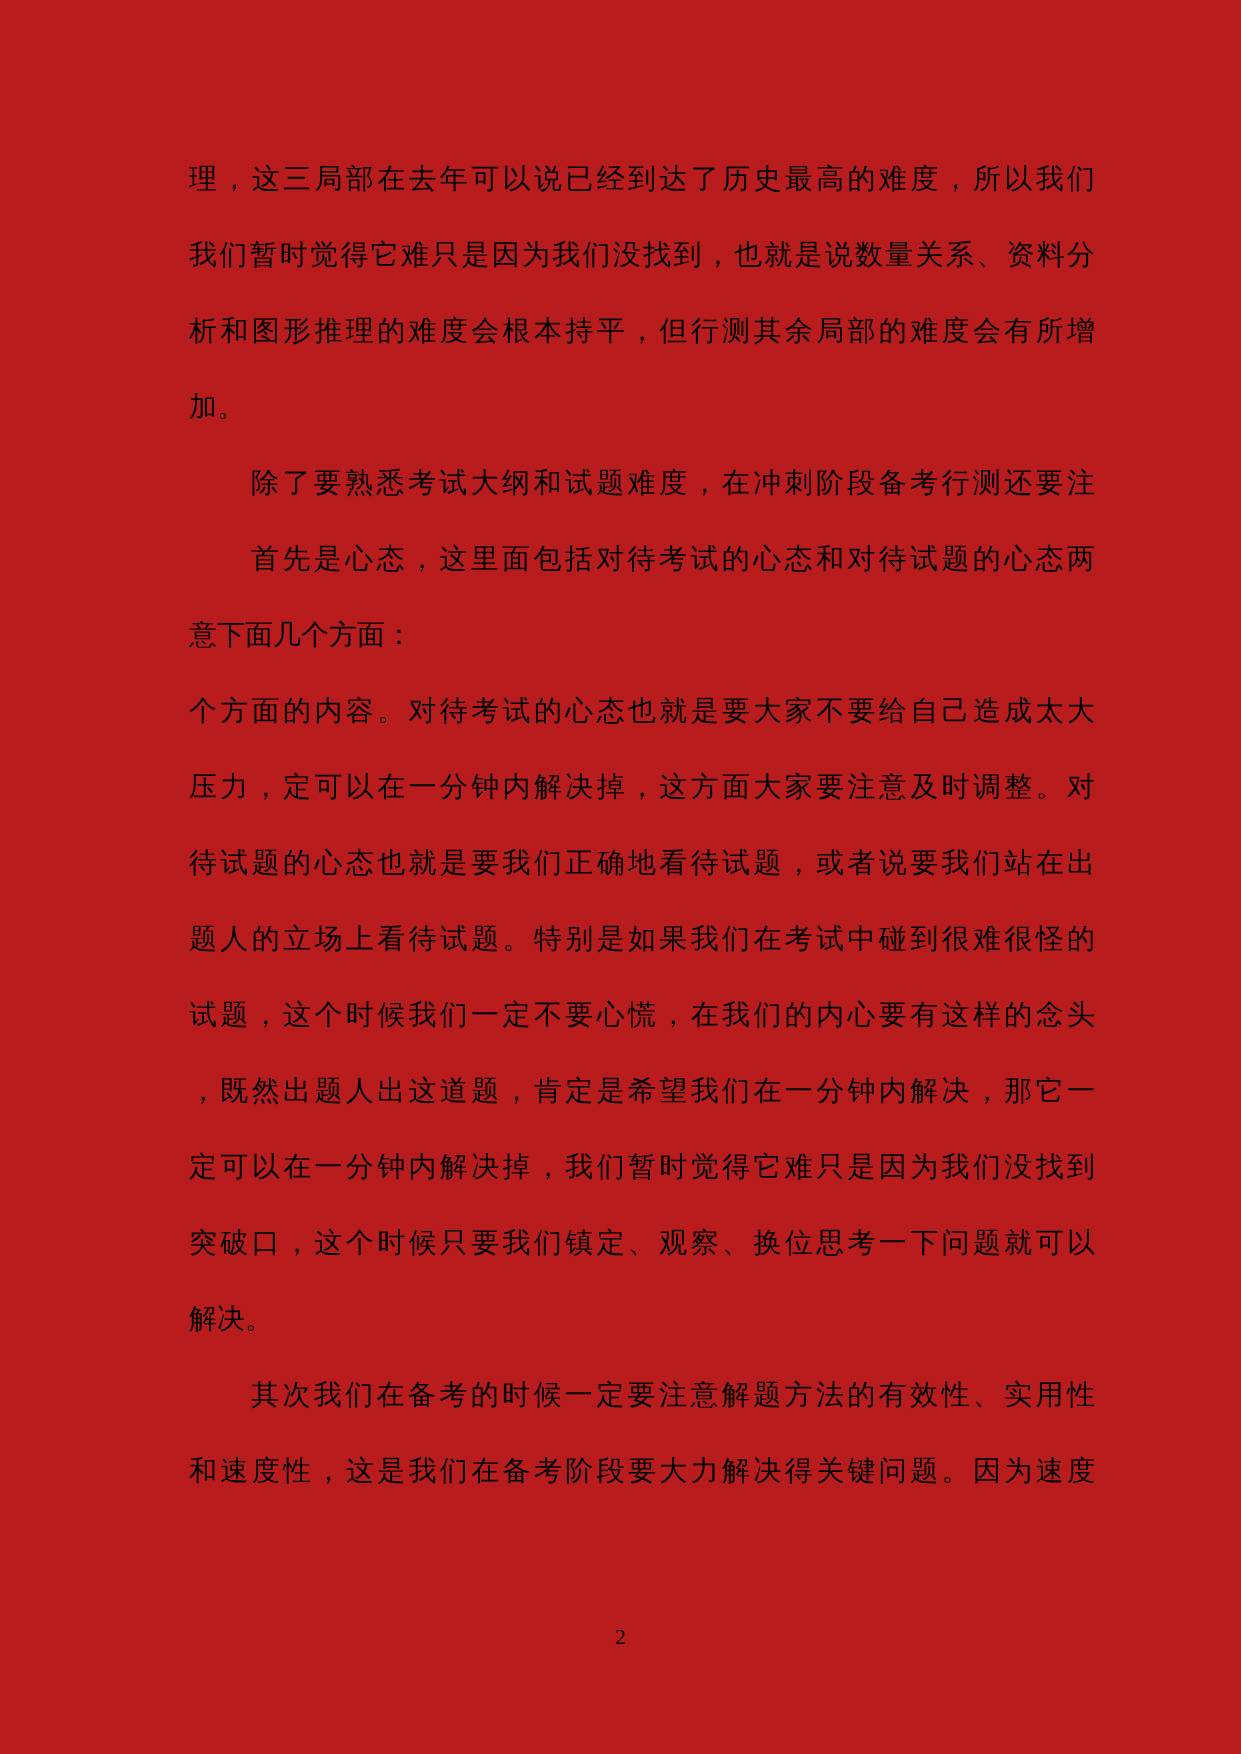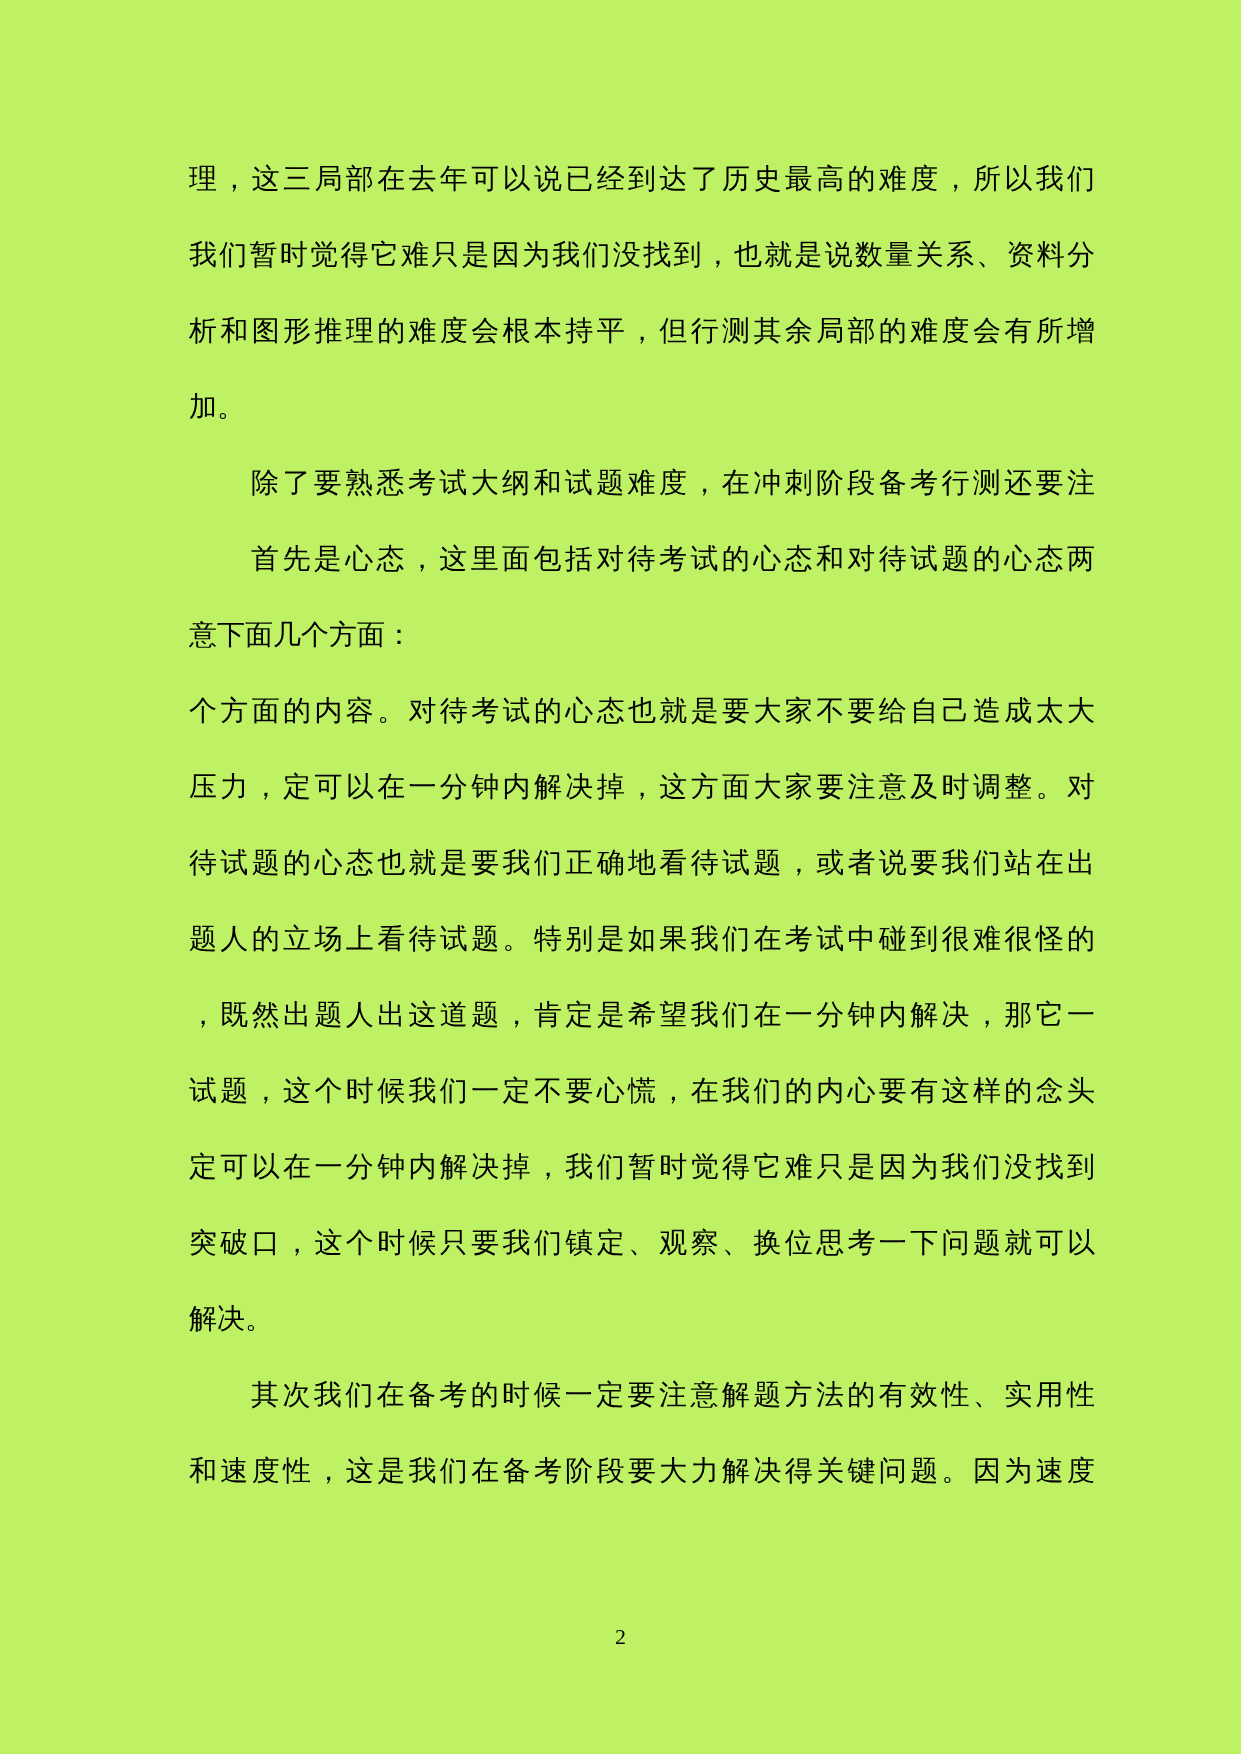--- a/index.html
+++ b/index.html
@@ -14,21 +14,21 @@
     font-family: "Liberation Serif", "DejaVu Serif", serif;
     color: #000000;
     overflow: hidden;
   }
   .page {
     position: absolute;
     left: 0;
     top: 0;
     width: 1241px;
     height: 1754px;
-    background: #bef264;
+    background: #b91c1c;
   }
   .text-body {
     position: absolute;
     left: 189px;
     top: 141px;
     width: 906px;
   }
   .line {
     height: 76px;
     line-height: 76px;
@@ -66,22 +66,22 @@
       <div class="line">我们暂时觉得它难只是因为我们没找到，也就是说数量关系、资料分</div>
       <div class="line">析和图形推理的难度会根本持平，但行测其余局部的难度会有所增</div>
       <div class="line last">加。</div>
       <div class="line indent">除了要熟悉考试大纲和试题难度，在冲刺阶段备考行测还要注</div>
       <div class="line indent">首先是心态，这里面包括对待考试的心态和对待试题的心态两</div>
       <div class="line last">意下面几个方面：</div>
       <div class="line">个方面的内容。对待考试的心态也就是要大家不要给自己造成太大</div>
       <div class="line">压力，定可以在一分钟内解决掉，这方面大家要注意及时调整。对</div>
       <div class="line">待试题的心态也就是要我们正确地看待试题，或者说要我们站在出</div>
       <div class="line">题人的立场上看待试题。特别是如果我们在考试中碰到很难很怪的</div>
+      <div class="line">试题，这个时候我们一定不要心慌，在我们的内心要有这样的念头</div>
       <div class="line">，既然出题人出这道题，肯定是希望我们在一分钟内解决，那它一</div>
-      <div class="line">试题，这个时候我们一定不要心慌，在我们的内心要有这样的念头</div>
       <div class="line">定可以在一分钟内解决掉，我们暂时觉得它难只是因为我们没找到</div>
       <div class="line">突破口，这个时候只要我们镇定、观察、换位思考一下问题就可以</div>
       <div class="line last">解决。</div>
       <div class="line indent">其次我们在备考的时候一定要注意解题方法的有效性、实用性</div>
       <div class="line">和速度性，这是我们在备考阶段要大力解决得关键问题。因为速度</div>
     </div>
   <div class="page-number">2</div>
 </div>
 
 </body></html>

